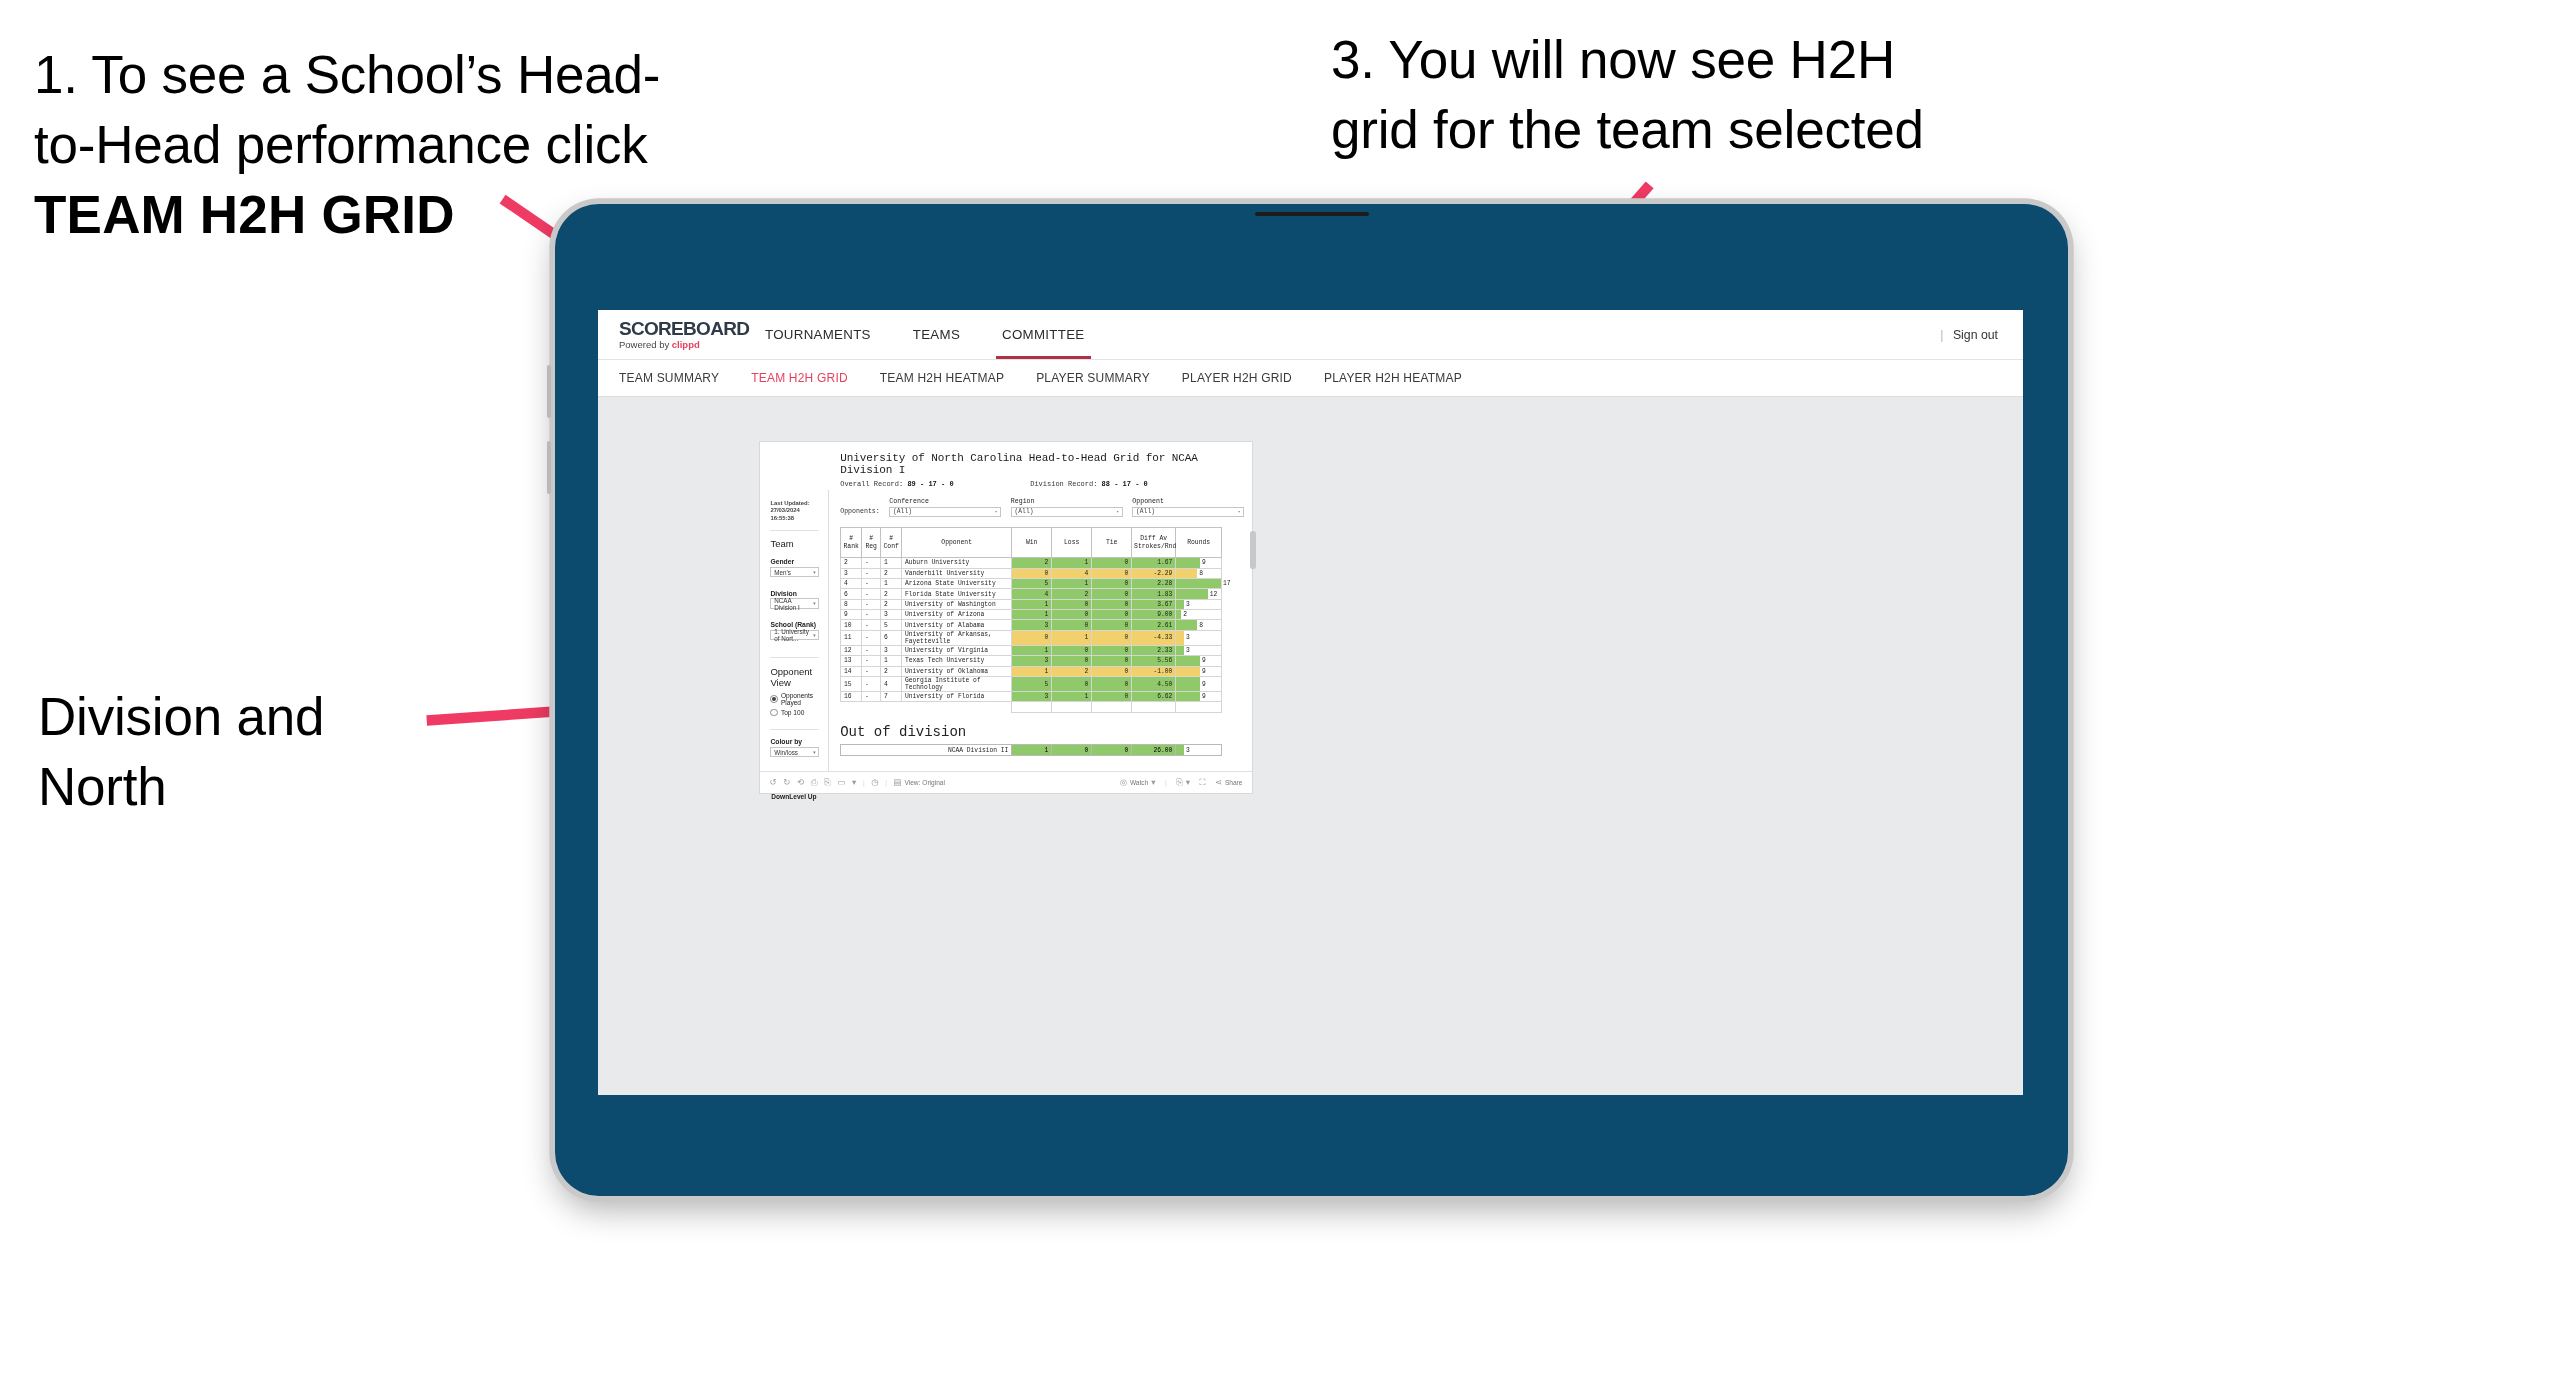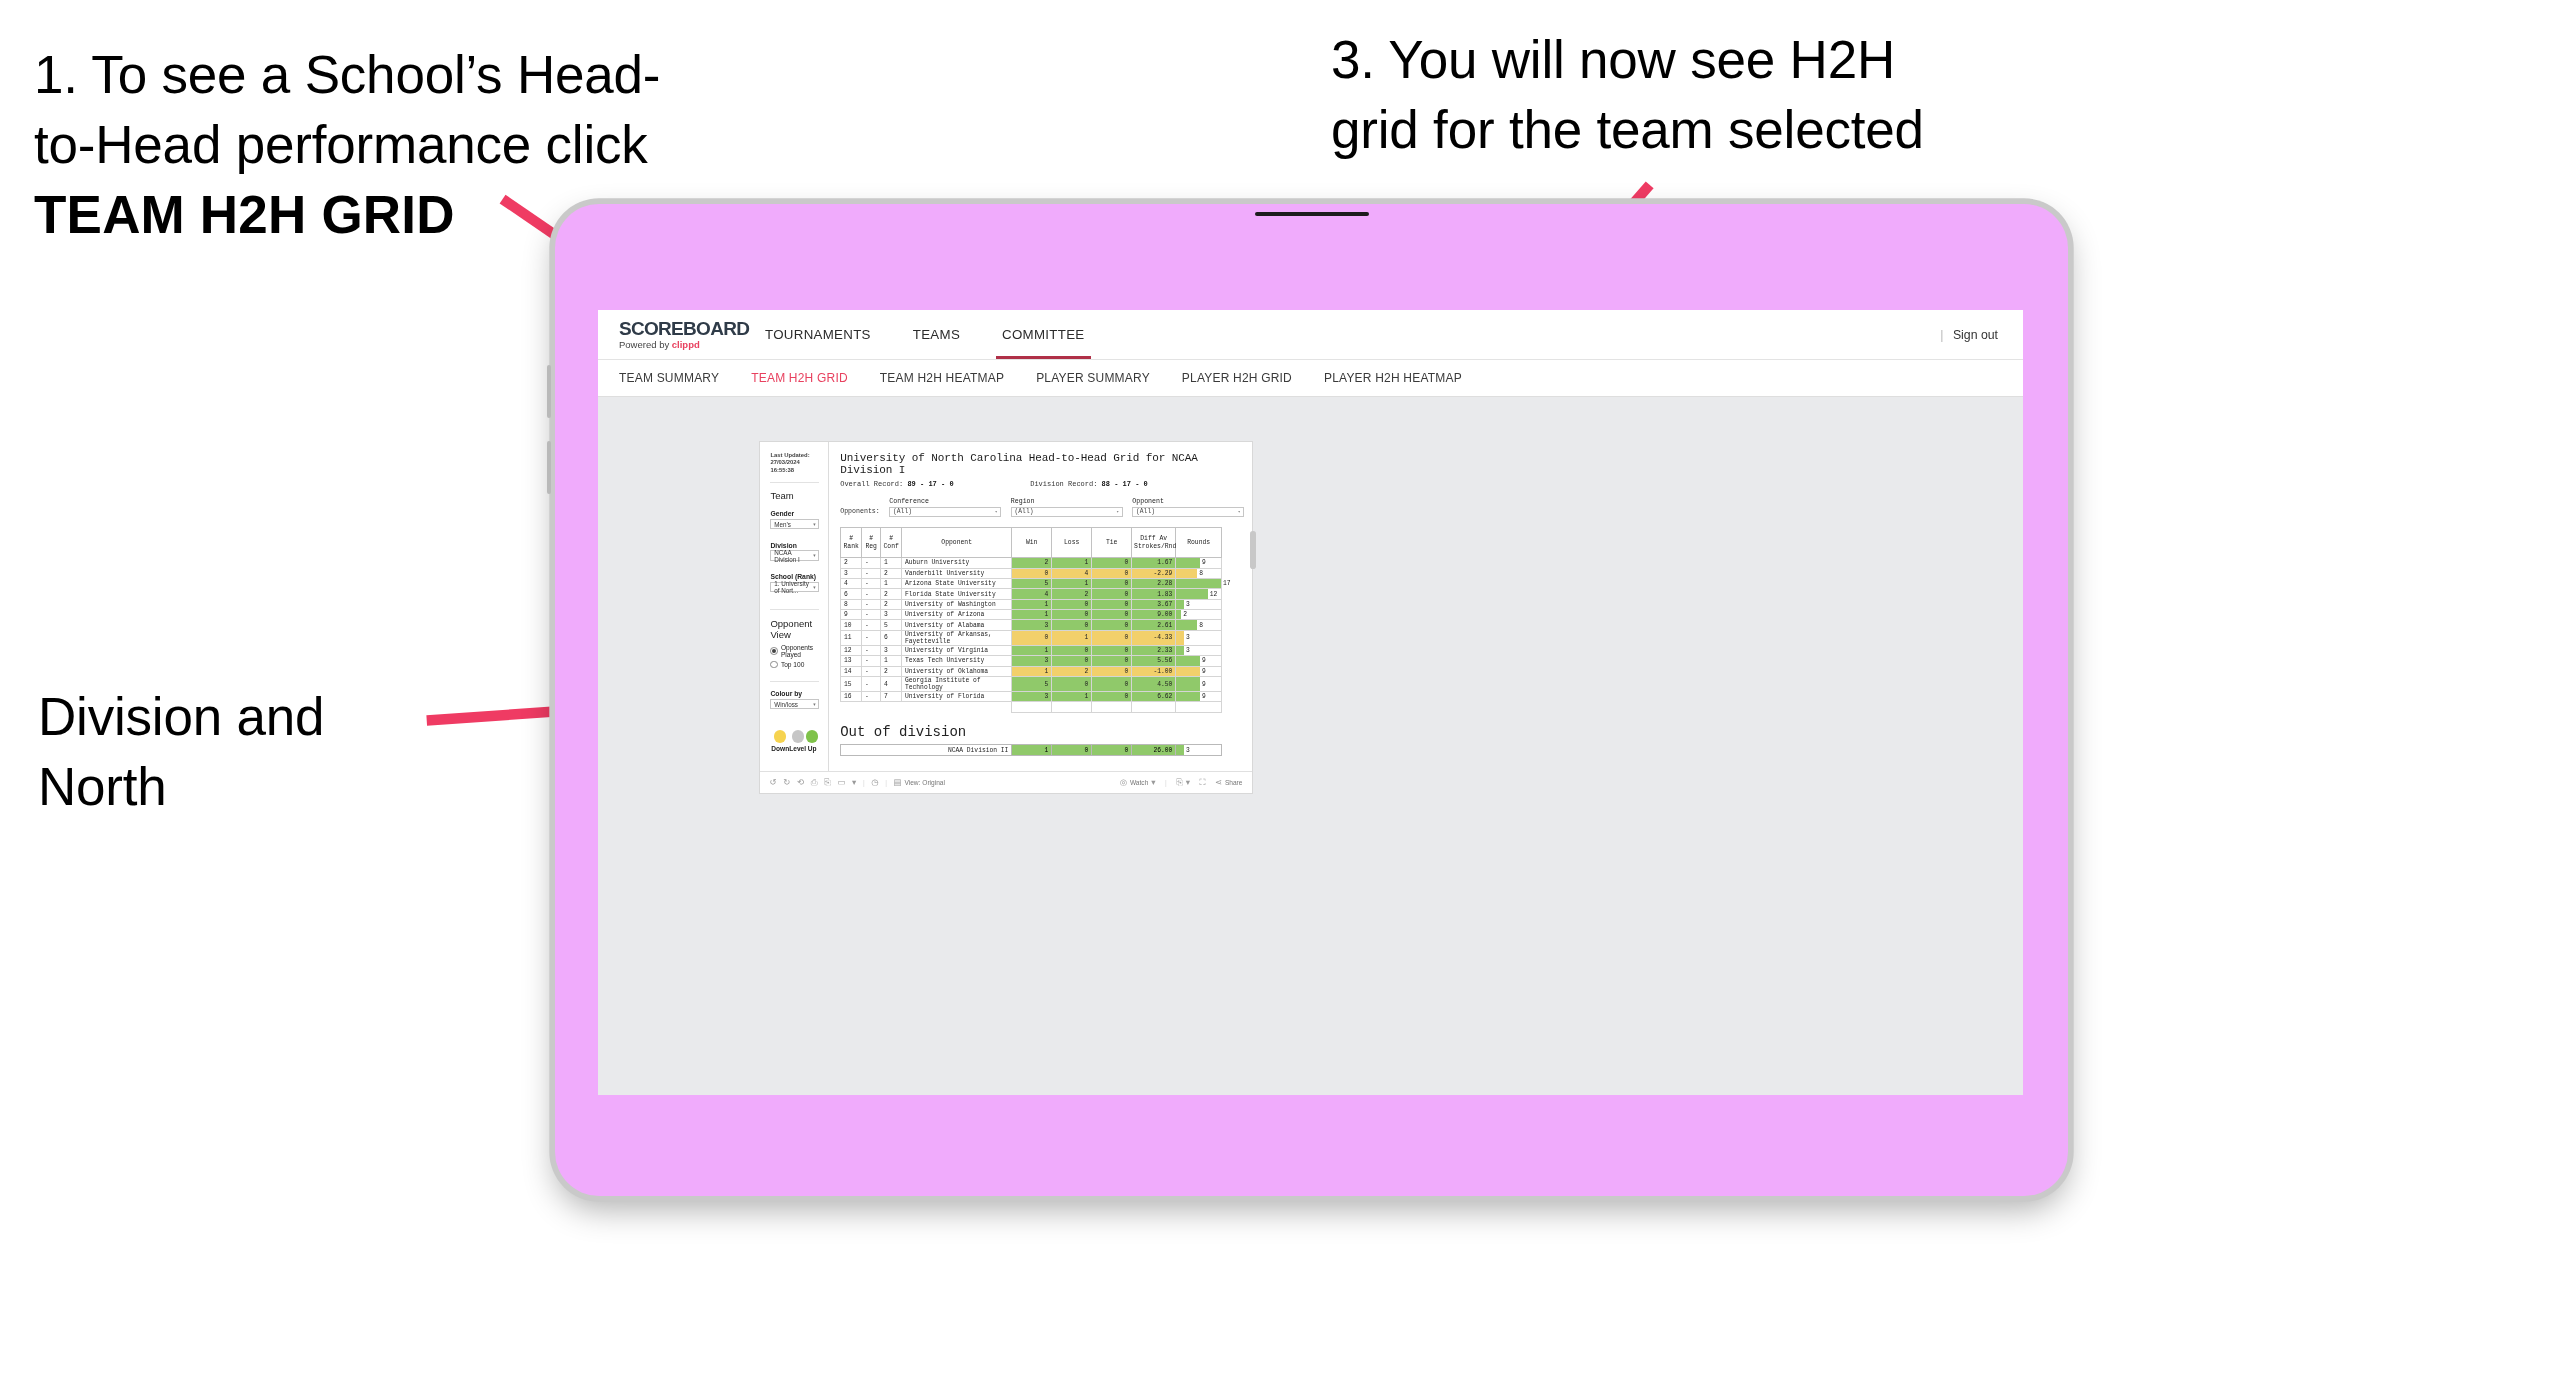--- a/index.html
+++ b/index.html
@@ -15,21 +15,21 @@
   #annot-1{left:34px;top:40px;width:758px;font-size:53px;}
   #annot-1 .bold{font-weight:700;letter-spacing:0.2px;}
   #annot-2{left:38px;top:612px;width:512px;font-size:53px;}
   #annot-3{left:1331px;top:25px;width:758px;font-size:53px;}
 
   .arrow-svg{position:absolute;left:0;top:0;width:2576px;height:1386px;pointer-events:none;}
 
   
   #tablet{
     position:absolute;left:555px;top:204px;width:1513px;height:992px;
-    background:#f0abfc;border-radius:44px;
+    background:#0c4a6e;border-radius:44px;
     box-shadow:0 0 0 5.7px #c9c9c9, 0 13.3px 32px rgba(0,0,0,.30);
   }
   #tablet::before{ 
     content:"";position:absolute;left:-8.5px;top:161px;width:4.7px;height:53px;
     background:#b9b9b9;border-radius:2.8px;
   }
   #tablet::after{
     content:"";position:absolute;left:-8.5px;top:237px;width:4.7px;height:53px;
     background:#b9b9b9;border-radius:2.8px;
   }
@@ -68,21 +68,21 @@
 
   
   .workspace{position:relative;height:700px;background:#e9eaec;padding-top:26.5px;}
   .viz-card{
     position:absolute;left:161px;top:44px;width:492px;height:351px;
     background:#fff;border:0.9px solid #d8d8d8;display:flex;
   }
 
   
   .fpanel{width:85px;border-right:0.9px solid #dcdcdc;padding:9.5px 8.5px 0 10.4px;box-sizing:border-box;
-          font-size:6.6px;color:#333;}
+          font-size:6.6px;color:#333;margin-top:48px;}
   .upd{font-size:5.9px;color:#444;line-height:1.35;}
   .upd b{font-weight:700;}
   .hr{height:0.9px;background:#e2e2e2;margin:6.6px 0 7.6px 0;}
   .f-title{font-size:9.5px;font-weight:400;color:#222;margin-bottom:8.5px;}
   .f-label{font-size:6.8px;font-weight:700;color:#222;margin-bottom:1.9px;}
   .sel{height:10.4px;border:0.9px solid #c6c6c6;background:#fff;display:flex;align-items:center;
        padding:0 2.8px;font-size:6.3px;color:#333;position:relative;box-sizing:border-box;}
   .sel .car{margin-left:auto;font-size:4.7px;color:#777;}
   .f-gap{height:12.3px;}
   .radio-row{display:flex;align-items:center;gap:2.8px;margin-top:2.8px;font-size:6.6px;color:#222;}

